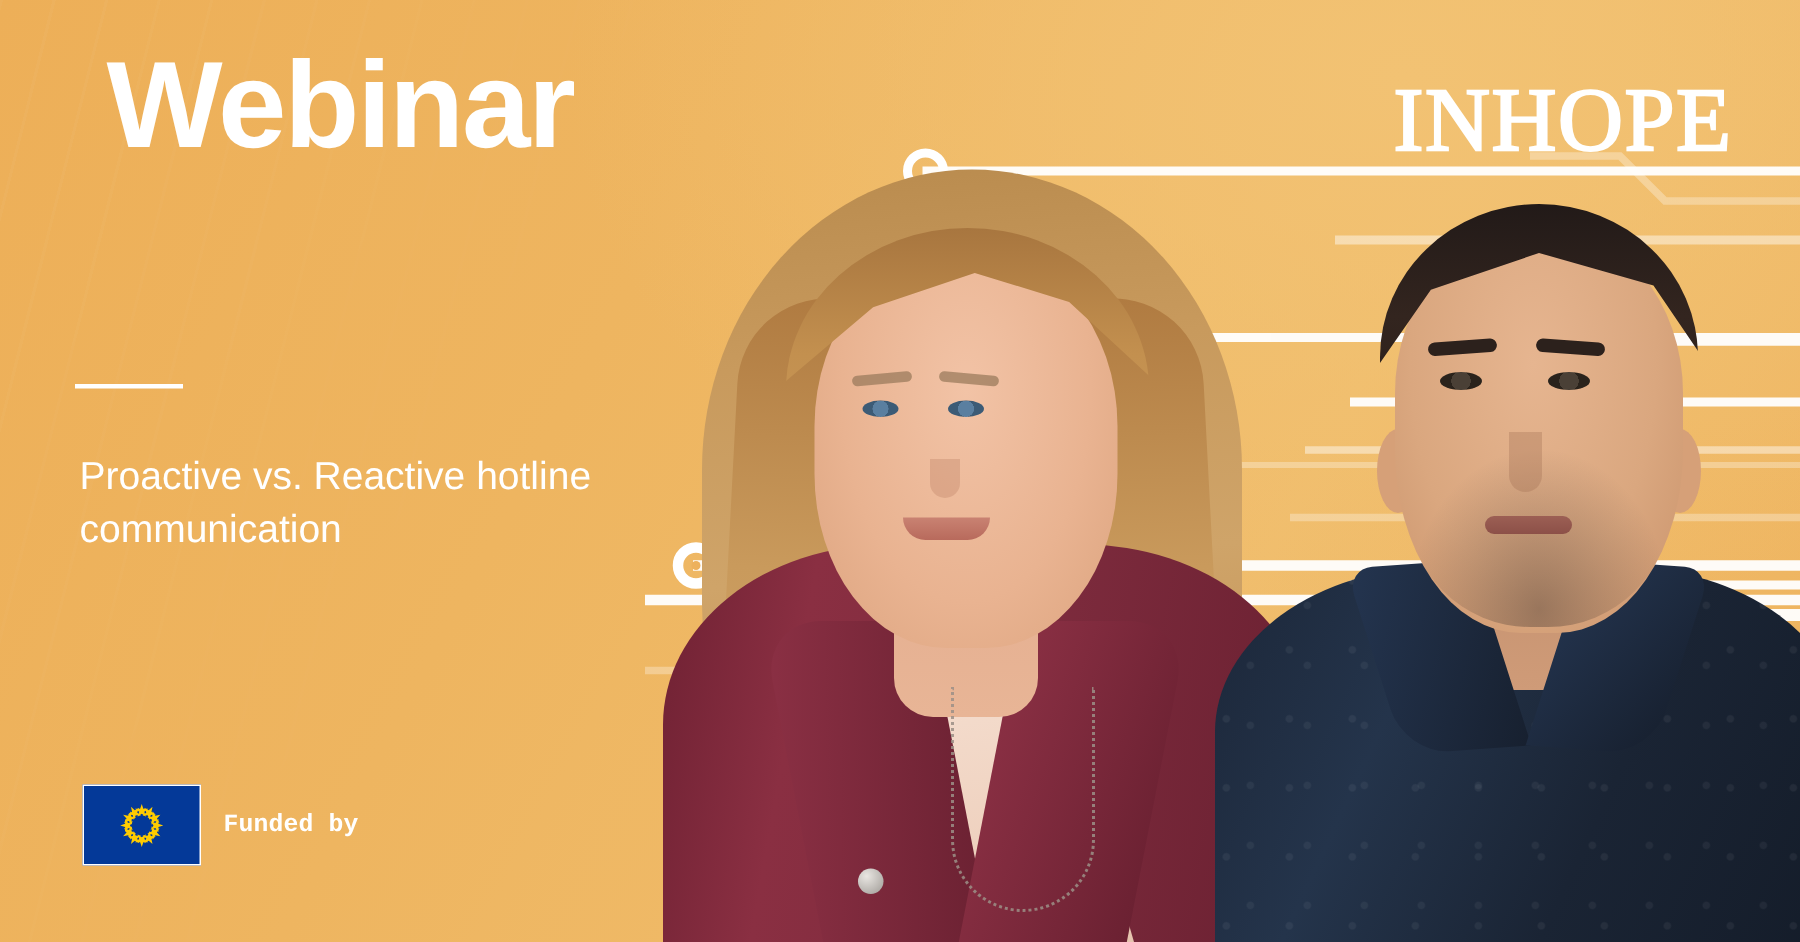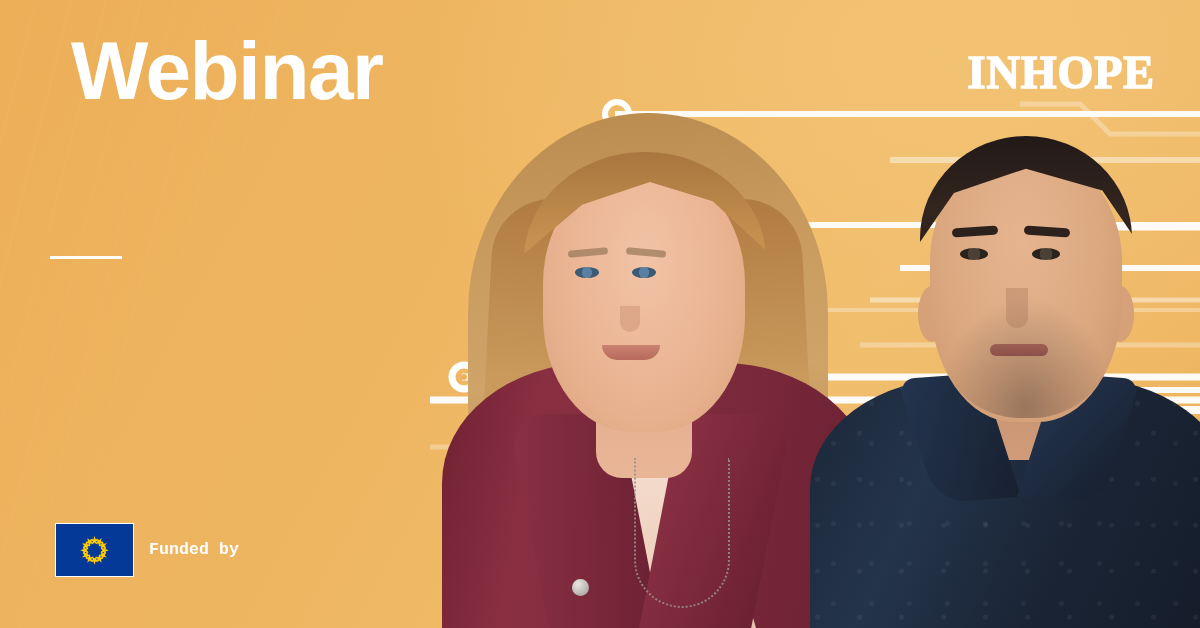--- a/index.html
+++ b/index.html
@@ -164,21 +164,21 @@
   .subtitle {
     position:absolute; left:53px; top:300px;
     color:#fff; font-size:26px; font-weight:400; line-height:1.36;
     max-width:360px;
   }
 
   
   .inhope {
     position:absolute; right:45px; top:46px;
     color:#fff; font-family:"Liberation Serif", serif;
-    font-weight:700; font-size:46px; letter-spacing:1px;
+    font-weight:400; font-size:60px; letter-spacing:1px;
     -webkit-text-stroke:1.6px #fff;
   }
 
   
   .eu-badge {
     position:absolute; left:55px; bottom:45px;
     display:flex; align-items:center; gap:15px;font-family:Liberation Mono, monospace;
   }
   .eu-flag {
     width:79px; height:54px; background:#043998;
@@ -278,20 +278,22 @@
     </div>
 
   </div>
 
   <h1 class="title">
     <span>Webinar</span>
   </h1>
 
   <div class="rule"></div>
 
+  <p class="subtitle">Proactive vs. Reactive
+hotline communication</p>
 
   <div class="inhope">INHOPE</div>
 
   <div class="eu-badge">
     <div class="eu-flag">
       <svg viewBox="0 0 79 54" xmlns="http://www.w3.org/2000/svg">
         <g fill="#FFCC00">
           <g transform="translate(39.5,27) scale(0.95)">
             <g>
                 <polygon points="0,-15.5 1.15,-12 4.85,-12 1.85,-9.8 3,-6.3 0,-8.5 -3,-6.3 -1.85,-9.8 -4.85,-12 -1.15,-12"></polygon>

